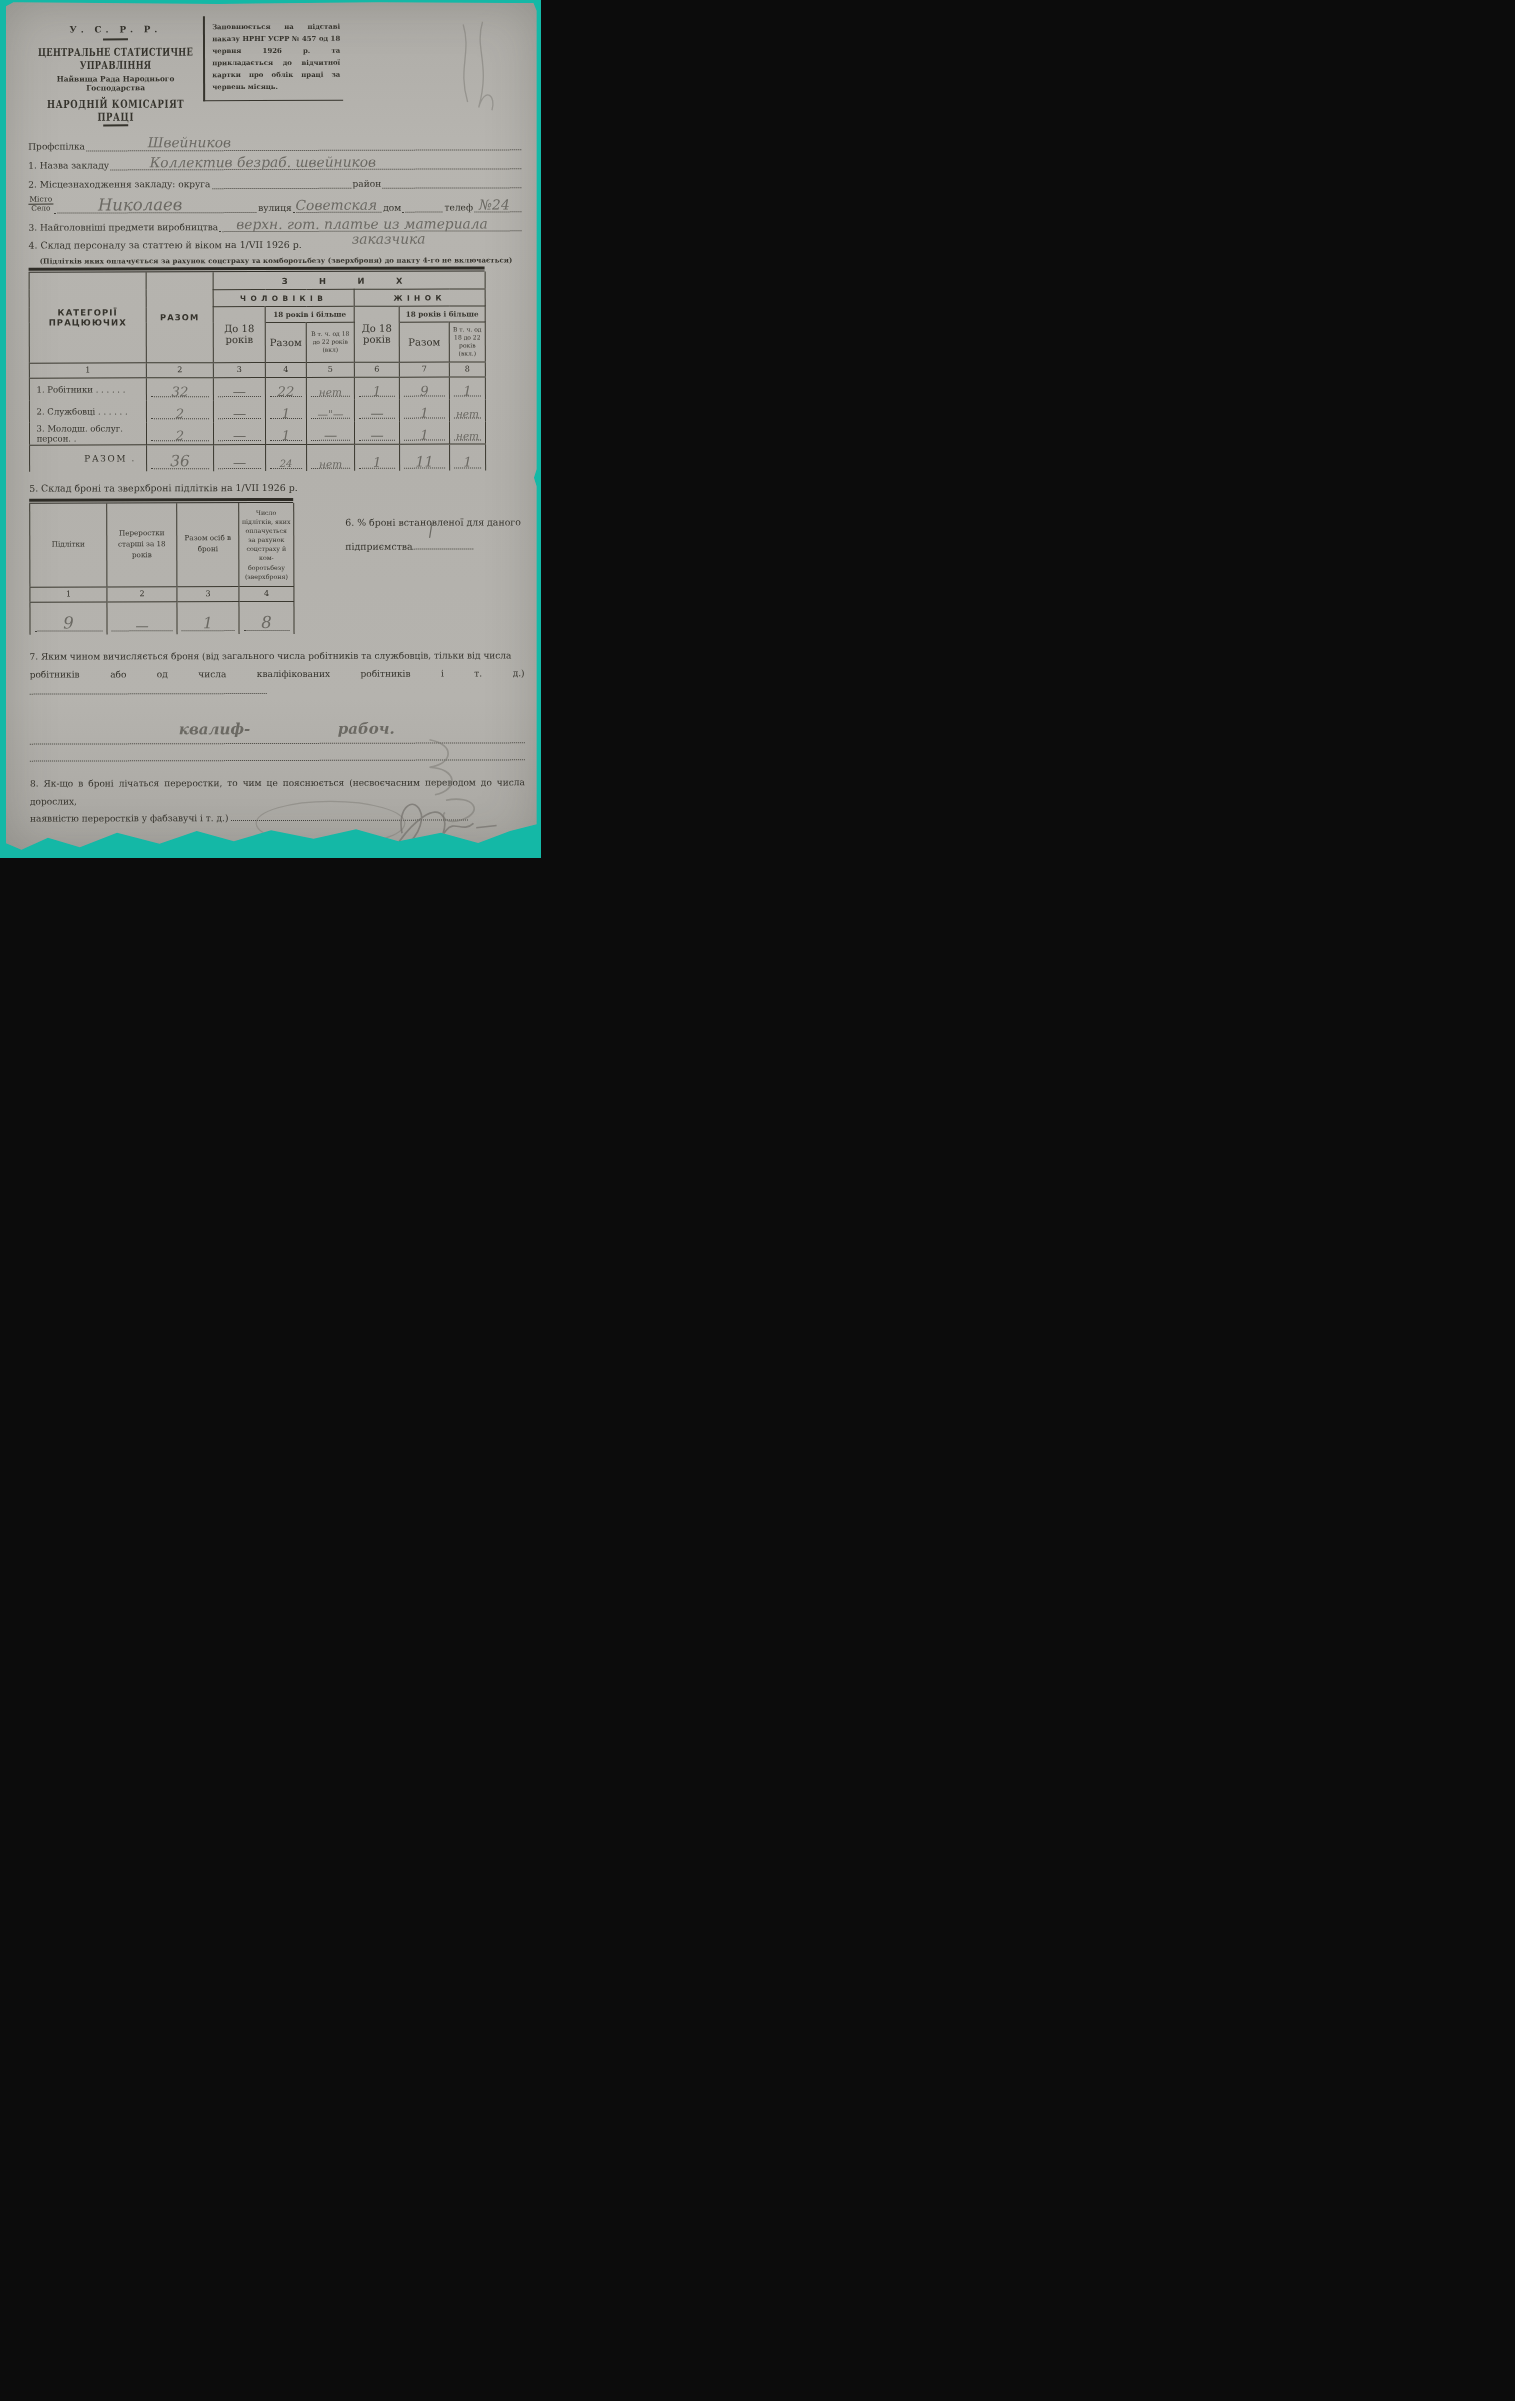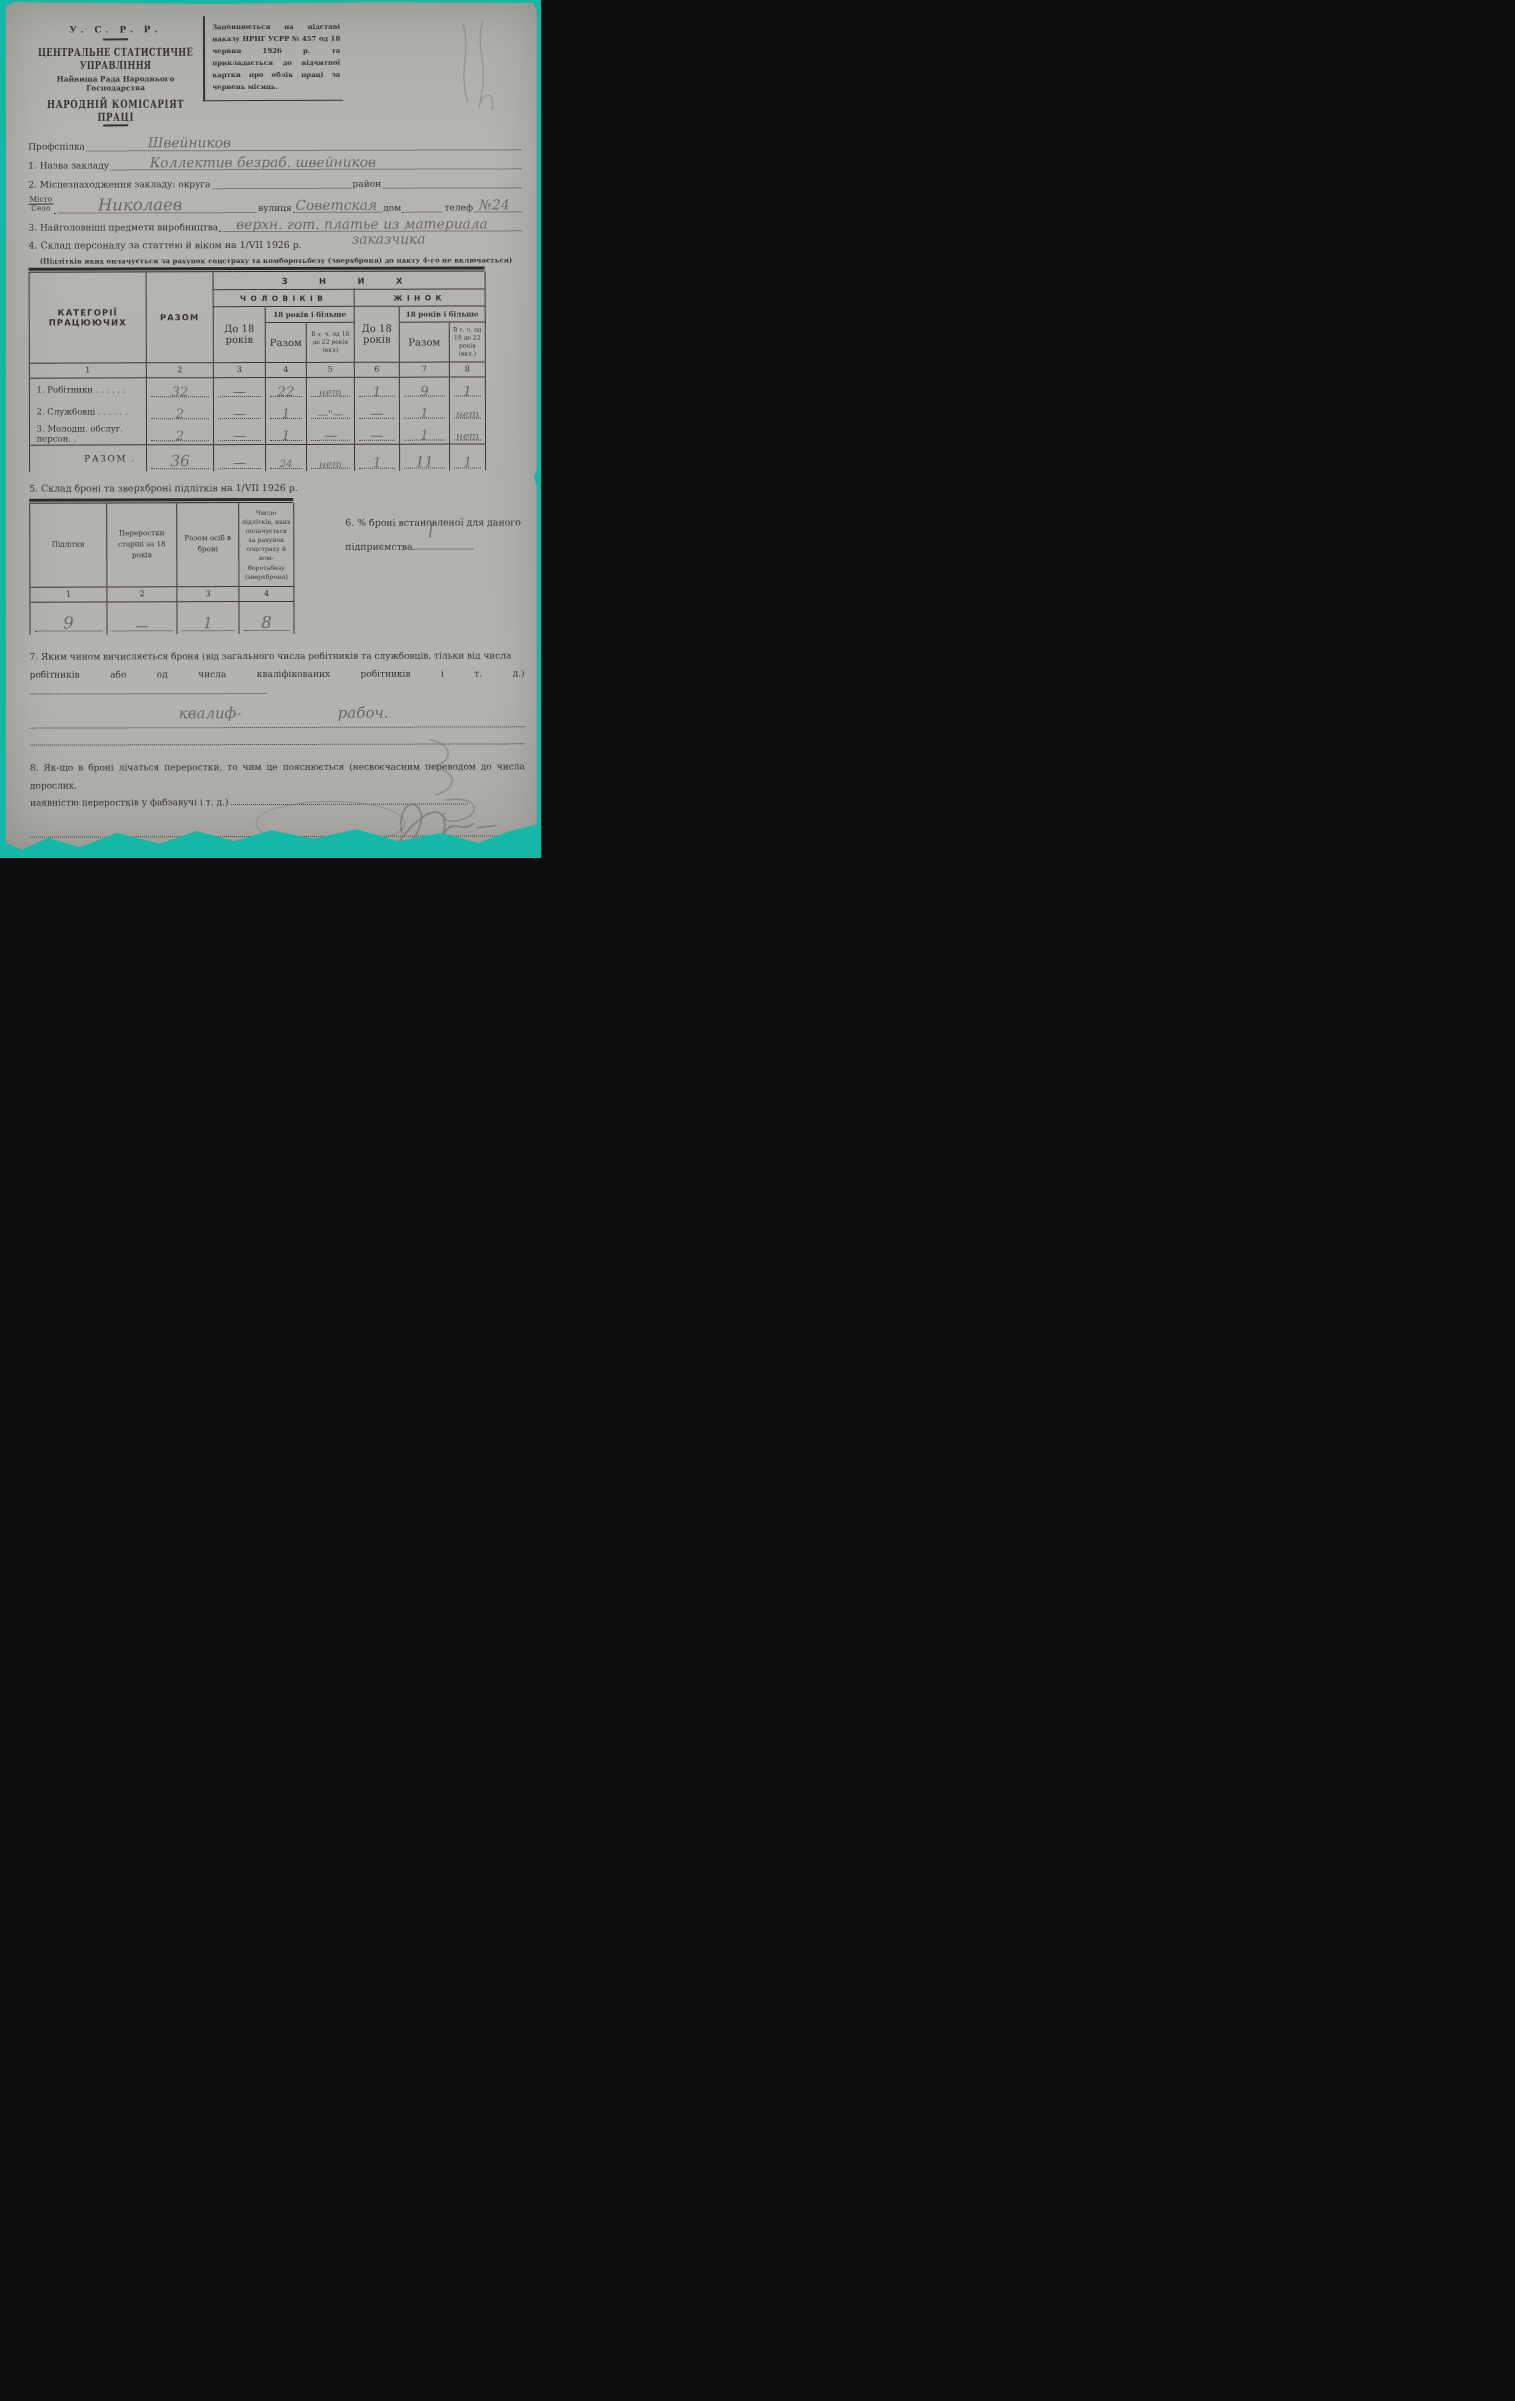--- a/index.html
+++ b/index.html
@@ -378,21 +378,21 @@
         <div class="sec6">
           <span>6.  %  броні  встановленої  для  даного</span><br>
           <span>підприємства</span><span class="dotted-tail"><span class="hw">/</span></span>
         </div>
       </div>
 
       <div class="sec">
         <span>7. Яким  чином  вичисляється  броня  (від  загального  числа  робітників  та  службовців,  тільки  від  числа</span><br>
         <span>робітників або од числа кваліфікованих робітників і т. д.)</span>
         <span class="tail"></span>
-        <div class="blankline" style="margin-top:9px;">
+        <div class="blankline" style="margin-top:25px;font-weight:bold;">
           <span class="hw" style="left:149px;">квалиф-</span>
           <span class="hw" style="left:308px;">рабоч.</span>
         </div>
         <div class="blankline"></div>
       </div>
 
       <div class="sec">
         <span>8. Як-що в броні лічаться переростки, то чим це пояснюється (несвоєчасним переводом до числа дорослих,</span><br>
         <span>наявністю переростків у фабзавучі і т. д.)</span>
         <span class="tail"></span>

